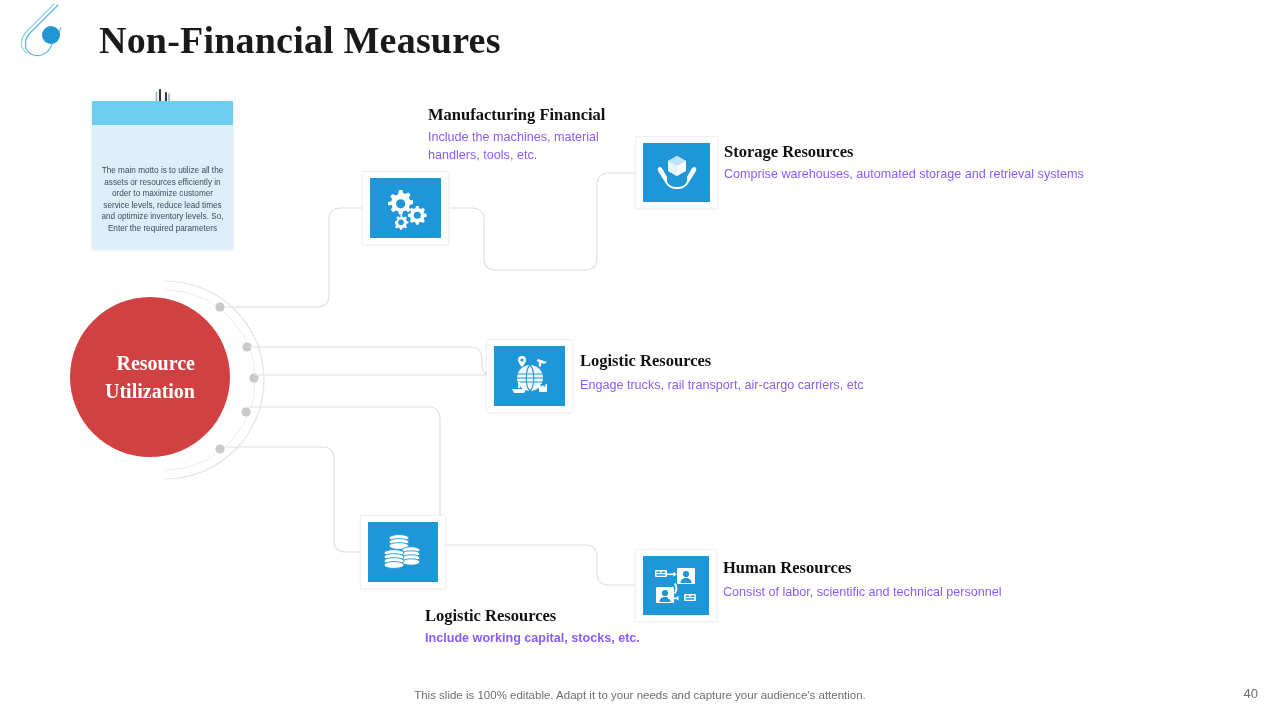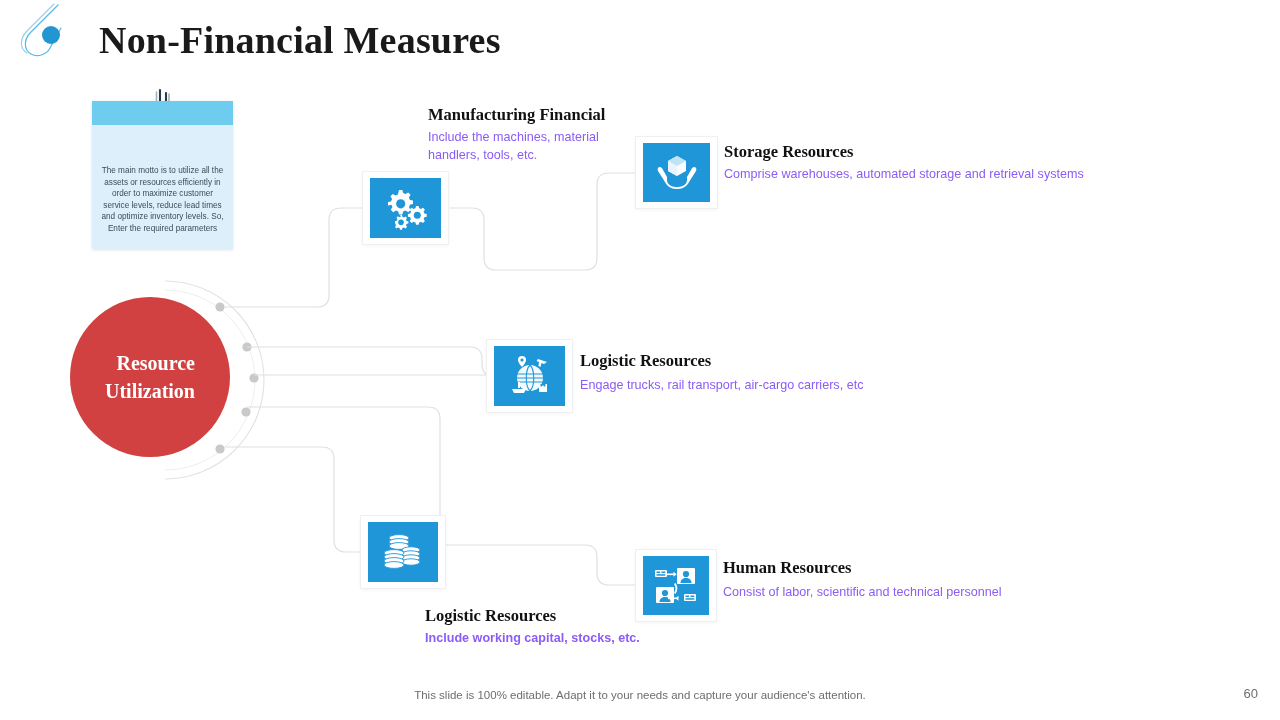--- a/index.html
+++ b/index.html
@@ -221,15 +221,15 @@
           <path d="M25.5 30.8 l-3.2 2.5 3.2 2.5z"></path>
           <path d="M21 19 c2 3 2 6 0 9 l1.6 .9 c2.4-3.6 2.4-7.2 0-10.8z"></path>
         </g>
       </svg>
     </div>
   </div>
   <div class="item-title" style="left:723px; top:558px;text-align:center;">Human Resources</div>
   <div class="item-desc" style="left:723px; top:584px; width:420px;">Consist of labor, scientific and technical personnel</div>
 
   <div class="footer">This slide is 100% editable. Adapt it to your needs and capture your audience's attention.</div>
-  <div class="pageno">60</div>
+  <div class="pageno">40</div>
 
 </div>
 
 </body></html>

